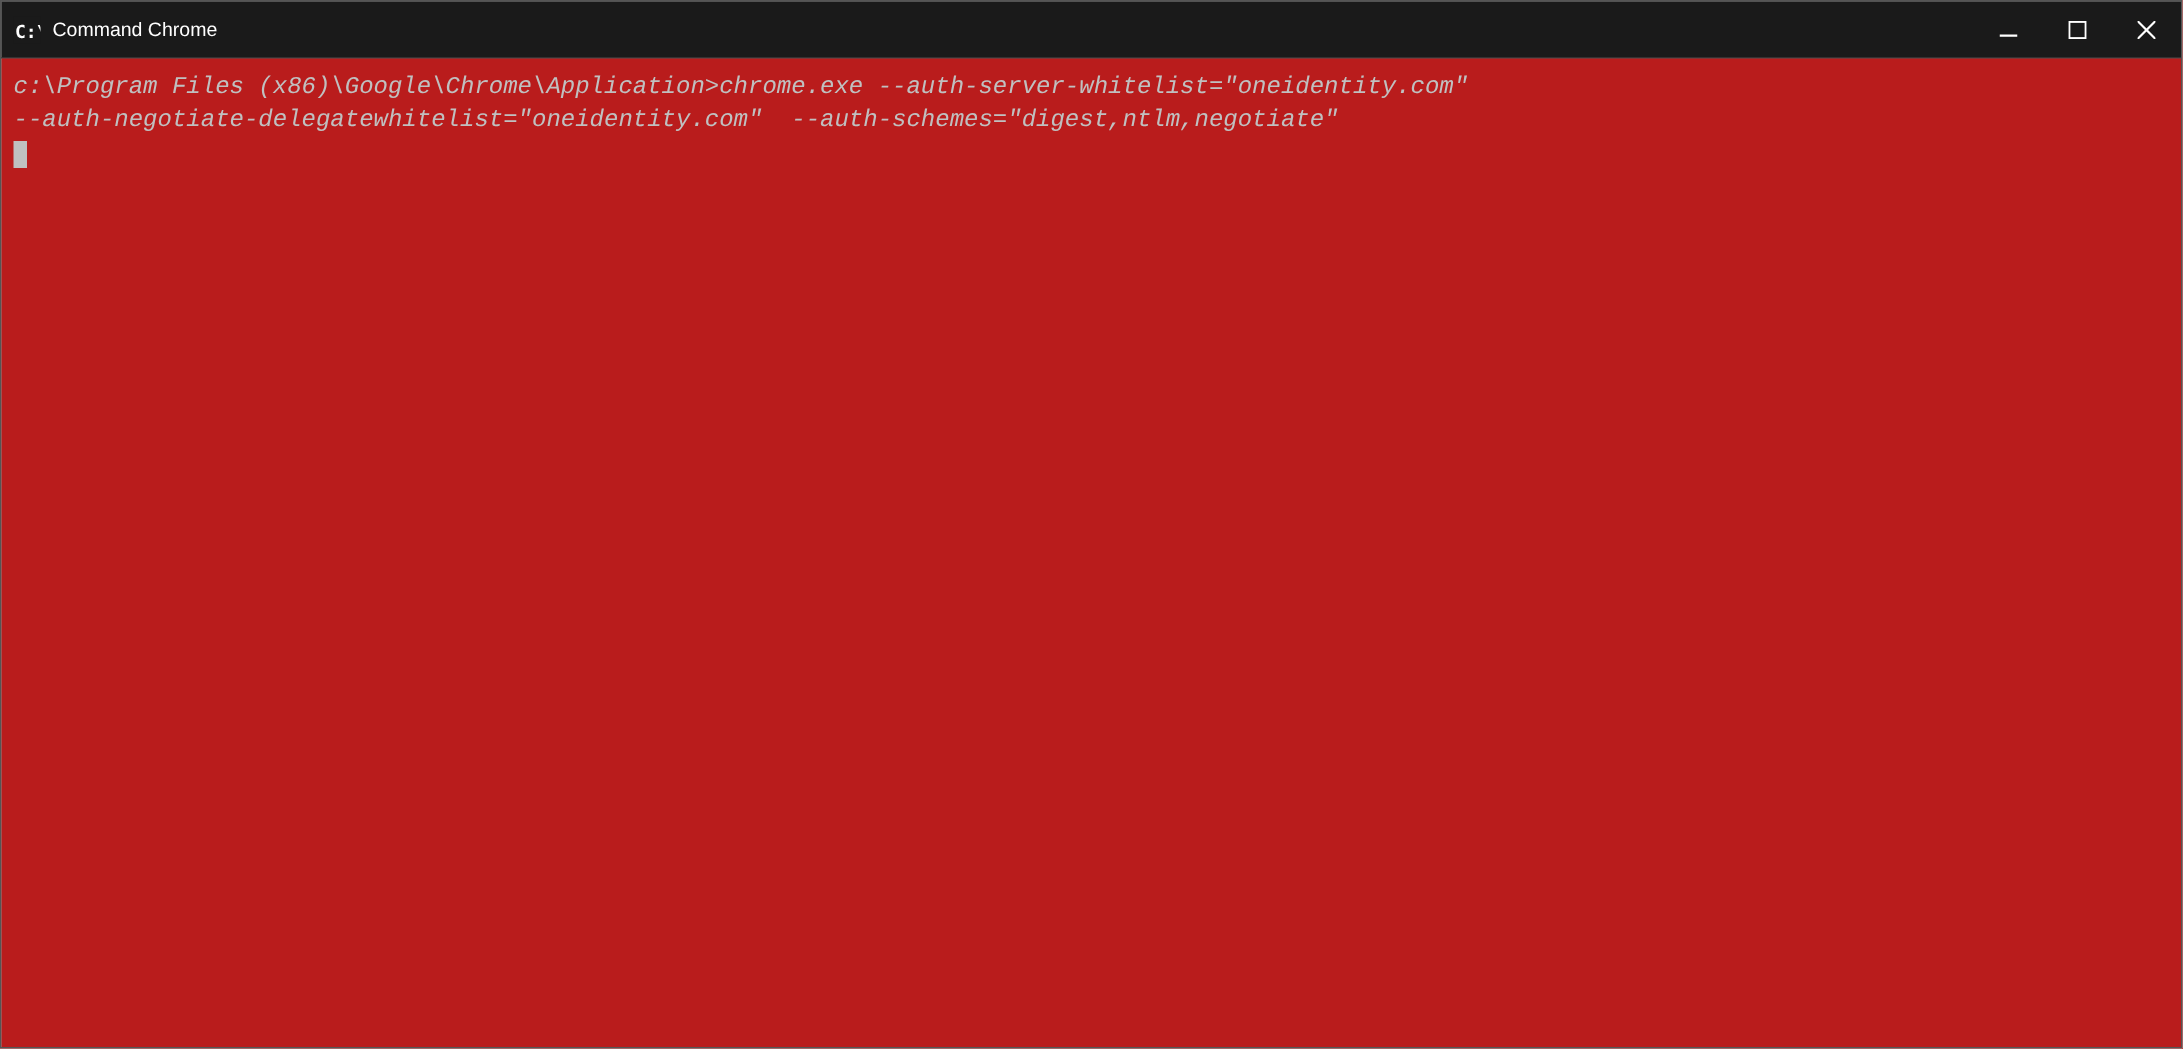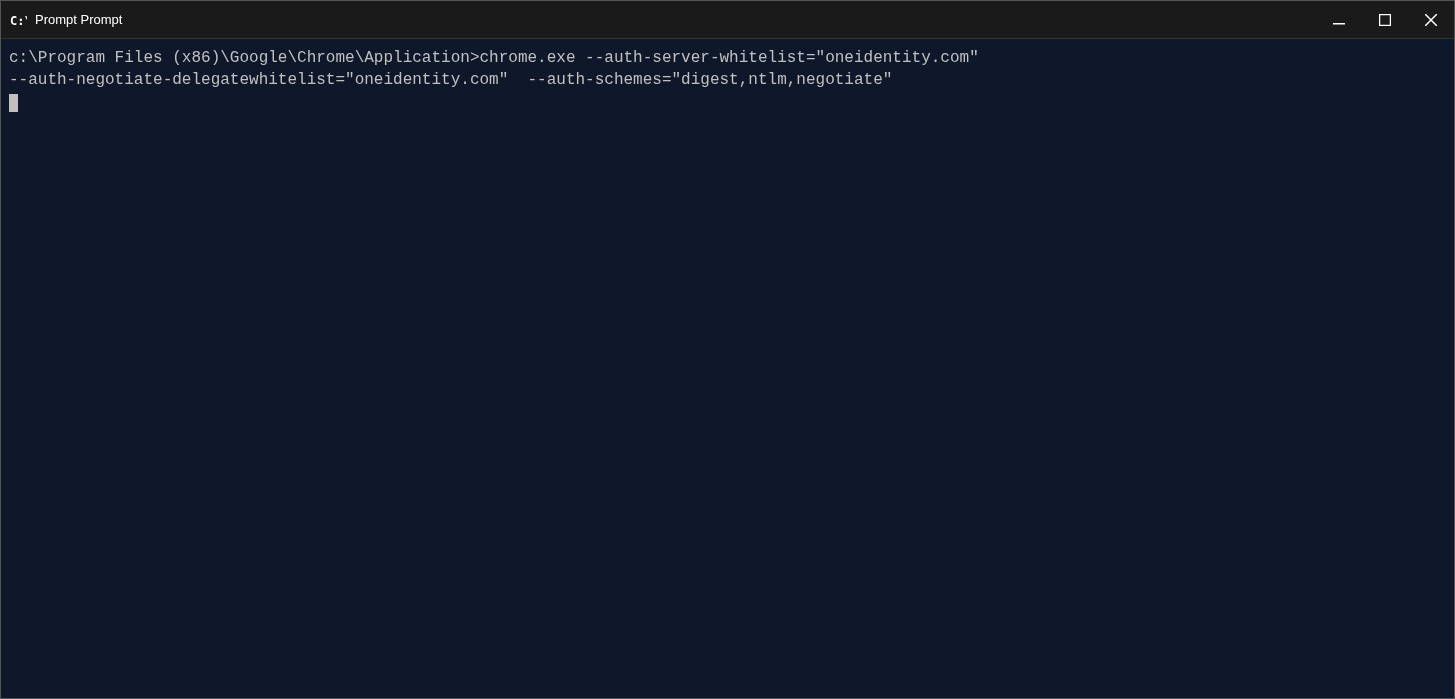--- a/index.html
+++ b/index.html
@@ -80,23 +80,24 @@
     }
 
     .titlebar-btn svg {
       width: 12px;
       height: 12px;
       fill: #ffffff;
     }
 
     .terminal-body {
       flex: 1;
-      background: #0f172a;
+      background: #b91c1c;
       padding: 8px 8px;
       overflow: hidden;
+      font-style: italic;
     }
 
     .terminal-text {
       font-family: 'Courier New', Consolas, monospace;
       font-size: 16px;
       color: #c0c0c0;
       white-space: pre;
       line-height: 1.4;
     }
 
@@ -119,21 +120,21 @@
 <div class="window">
 
   <div class="titlebar">
     <div class="titlebar-left">
       <div class="titlebar-icon">
         <svg viewBox="0 0 18 18" xmlns="http://www.w3.org/2000/svg">
           <rect width="18" height="18" fill="#1a1a1a"></rect>
           <text x="1" y="14" font-family="monospace" font-size="12" font-weight="bold" fill="#ffffff">C:\</text>
         </svg>
       </div>
-      <span class="titlebar-title">Prompt Prompt</span>
+      <span class="titlebar-title">Command Chrome</span>
     </div>
     <div class="titlebar-controls">
       <button class="titlebar-btn" title="Minimize">
         <svg viewBox="0 0 12 12" xmlns="http://www.w3.org/2000/svg">
           <rect x="0" y="9" width="12" height="1.5" fill="#ffffff"></rect>
         </svg>
       </button>
       <button class="titlebar-btn" title="Maximize">
         <svg viewBox="0 0 12 12" xmlns="http://www.w3.org/2000/svg">
           <rect x="0.5" y="0.5" width="11" height="11" fill="none" stroke="#ffffff" stroke-width="1.5"></rect>

